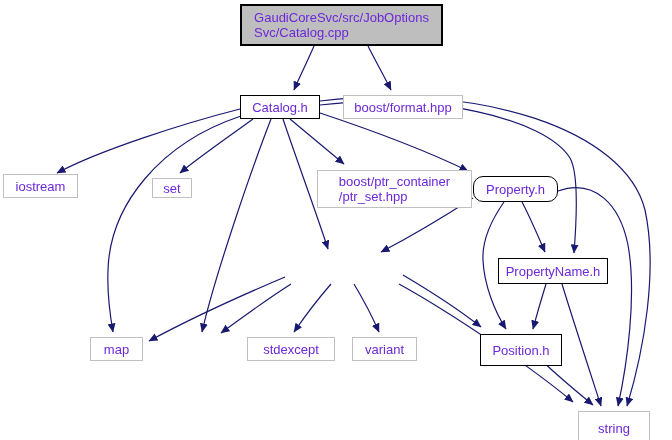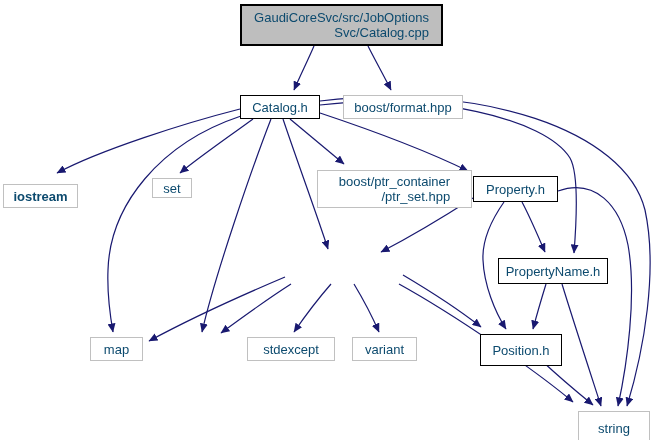--- a/index.html
+++ b/index.html
@@ -18,24 +18,24 @@
     position:absolute;
     left:0;top:0;
     z-index:0;
   }
   .node{
     position:absolute;
     box-sizing:border-box;
     display:flex;
     align-items:center;
     justify-content:center;
-    text-align:right;
+    text-align:left;
     font-size:13px;
     line-height:15px;
-    color:#0c4a6e;
+    color:#6d28d9;
     white-space:pre-line;
     z-index:1;
     background:#ffffff;
   }
   .node.main{
     background:#bebebe;
     border:2px solid #000000;
   }
   .node.internal{
     border:1px solid #000000;
@@ -77,24 +77,24 @@
       <path d="M403,275 C430,291 458,309 481,327" fill="none" stroke="#191970" stroke-width="1.2" marker-end="url(#arrow)"></path>
       <path d="M399,284 C455,315 535,370 573,402" fill="none" stroke="#191970" stroke-width="1.2" marker-end="url(#arrow)"></path>
       <path d="M546,284 C542,297 537,314 533,329" fill="none" stroke="#191970" stroke-width="1.2" marker-end="url(#arrow)"></path>
       <path d="M562,284 C573,320 591,375 601,406" fill="none" stroke="#191970" stroke-width="1.2" marker-end="url(#arrow)"></path>
       <path d="M541,360 C558,376 577,392 593,405" fill="none" stroke="#191970" stroke-width="1.2" marker-end="url(#arrow)"></path>
     </svg>
     <div class="node main" style="left: 240px; top: 4px; width: 203px; height: 42px;"><span>GaudiCoreSvc/src/JobOptions
 Svc/Catalog.cpp</span></div>
     <div class="node external" style="left: 343px; top: 95px; width: 120px; height: 24px;"><span>boost/format.hpp</span></div>
     <div class="node internal" style="left: 240px; top: 95px; width: 80px; height: 24px;"><span>Catalog.h</span></div>
-    <div class="node external" style="left: 3px; top: 184px; width: 75px; height: 24px; font-weight: bold;"><span>iostream</span></div>
+    <div class="node external" style="left: 3px; top: 174px; width: 75px; height: 24px;"><span>iostream</span></div>
     <div class="node external" style="left: 152px; top: 178px; width: 40px; height: 20px;"><span>set</span></div>
     <div class="node external" style="left: 317px; top: 170px; width: 155px; height: 38px;"><span>boost/ptr_container
 /ptr_set.hpp</span></div>
-    <div class="node internal" style="left: 473px; top: 176px; width: 85px; height: 26px;"><span>Property.h</span></div>
+    <div class="node internal" style="left: 473px; top: 176px; width: 85px; height: 26px; border-radius: 10px;"><span>Property.h</span></div>
     <div class="node internal" style="left: 498px; top: 258px; width: 110px; height: 26px;"><span>PropertyName.h</span></div>
     <div class="node external" style="left: 90px; top: 337px; width: 53px; height: 24px;"><span>map</span></div>
     <div class="node external" style="left: 247px; top: 337px; width: 88px; height: 24px;"><span>stdexcept</span></div>
     <div class="node external" style="left: 352px; top: 337px; width: 65px; height: 24px;"><span>variant</span></div>
     <div class="node internal" style="left: 480px; top: 334px; width: 82px; height: 32px;"><span>Position.h</span></div>
     <div class="node external" style="left: 578px; top: 411px; width: 72px; height: 34px;"><span>string</span></div>
   </div>
 
 </body></html>

